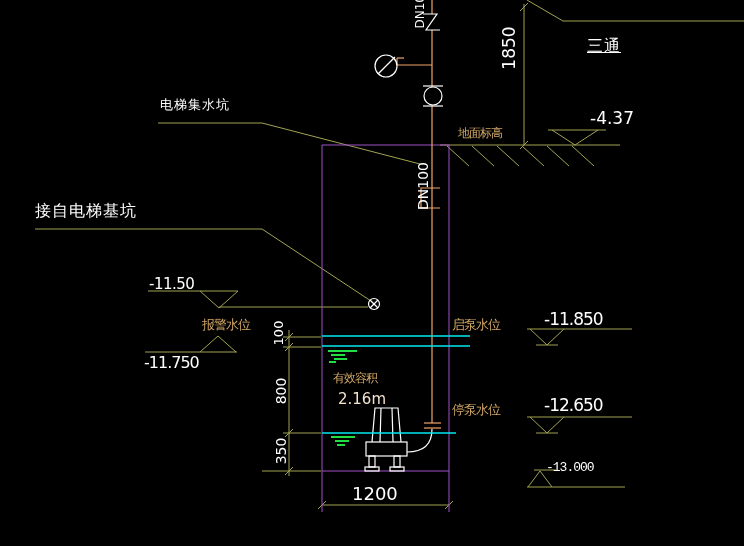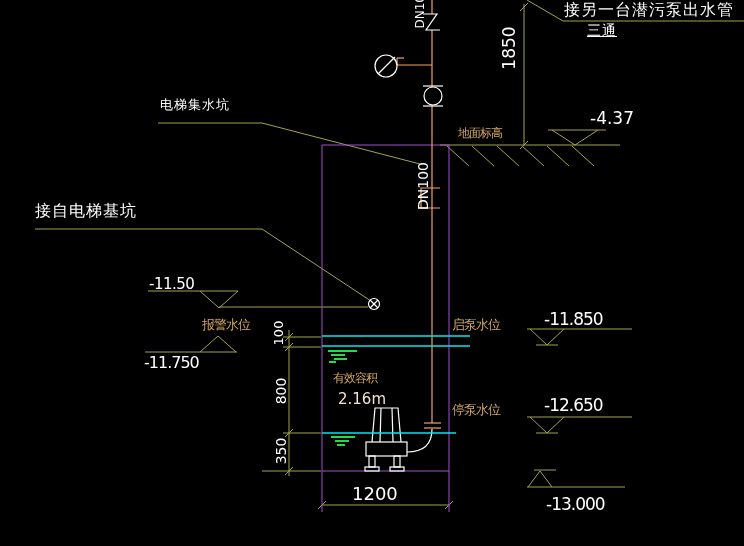--- a/index.html
+++ b/index.html
@@ -151,43 +151,42 @@
       <line x1="328" y1="351" x2="357" y2="351"></line>
       <line x1="331" y1="355" x2="345" y2="355"></line>
       <line x1="334" y1="359" x2="347" y2="359"></line>
       <line x1="329" y1="362" x2="336" y2="362"></line>
       <line x1="331" y1="437" x2="355" y2="437"></line>
       <line x1="335" y1="441" x2="349" y2="441"></line>
       <line x1="337" y1="445" x2="345" y2="445"></line>
     </g>
   </svg>
 
-  <div class="t" style="left:564px;top:2px;font-size:16px;letter-spacing:1px;">接另一台潜污泵出水管</div>
-  <div class="t" style="left:587px;top:23px;font-size:14px;letter-spacing:1px;text-decoration:underline;">三通</div>
+  <div class="t" style="left:587px;top:38px;font-size:16px;letter-spacing:1px;text-decoration:underline;">三通</div>
 
   <div class="t" style="left:160px;top:98px;font-size:13px;letter-spacing:1px;">电梯集水坑</div>
 
   <div class="t" style="left:35px;top:203px;font-size:16px;letter-spacing:1px;">接自电梯基坑</div>
 
   <div class="t" style="left:149px;top:277px;font-size:15px;letter-spacing:-0.5px;">-11.50</div>
   <div class="t tan" style="left:202px;top:318px;font-size:13px;letter-spacing:-1px;">报警水位</div>
   <div class="t" style="left:144px;top:355px;font-size:16px;letter-spacing:-1px;text-align:center;">-11.750</div>
 
   <div class="t tan" style="left:458px;top:127px;font-size:12px;letter-spacing:-1px;">地面标高</div>
   <div class="t" style="left:590px;top:110px;font-size:17px;">-4.37</div>
 
   <div class="t vt" style="left:509px;top:48px;font-size:17px;">1850</div>
 
   <div class="t tan" style="left:452px;top:318px;font-size:13px;letter-spacing:-1px;">启泵水位</div>
   <div class="t" style="left:544px;top:311px;font-size:17px;letter-spacing:-1px;">-11.850</div>
 
   <div class="t tan" style="left:452px;top:403px;font-size:13px;letter-spacing:-1px;">停泵水位</div>
   <div class="t" style="left:544px;top:397px;font-size:17px;letter-spacing:-1px;">-12.650</div>
 
-  <div class="t" style="left:546px;top:496px;font-size:17px;letter-spacing:-1px;">-13.000</div>
+  <div class="t" style="left:546px;top:461px;font-size:13px;letter-spacing:-1px;font-family:Liberation Mono, monospace;">-13.000</div>
 
   <div class="t tan" style="left:333px;top:372px;font-size:12px;letter-spacing:-1px;">有效容积</div>
   <div class="t" style="left:338px;top:392px;font-size:15px;color:#F2E3CE;">2.16m</div>
 
   <div class="t vt" style="left:278px;top:333px;font-size:13px;">100</div>
   <div class="t vt" style="left:281px;top:391px;font-size:14px;">800</div>
   <div class="t vt" style="left:281px;top:451px;font-size:14px;">350</div>
 
   <div class="t" style="left:352px;top:485px;font-size:18px;">1200</div>
 

